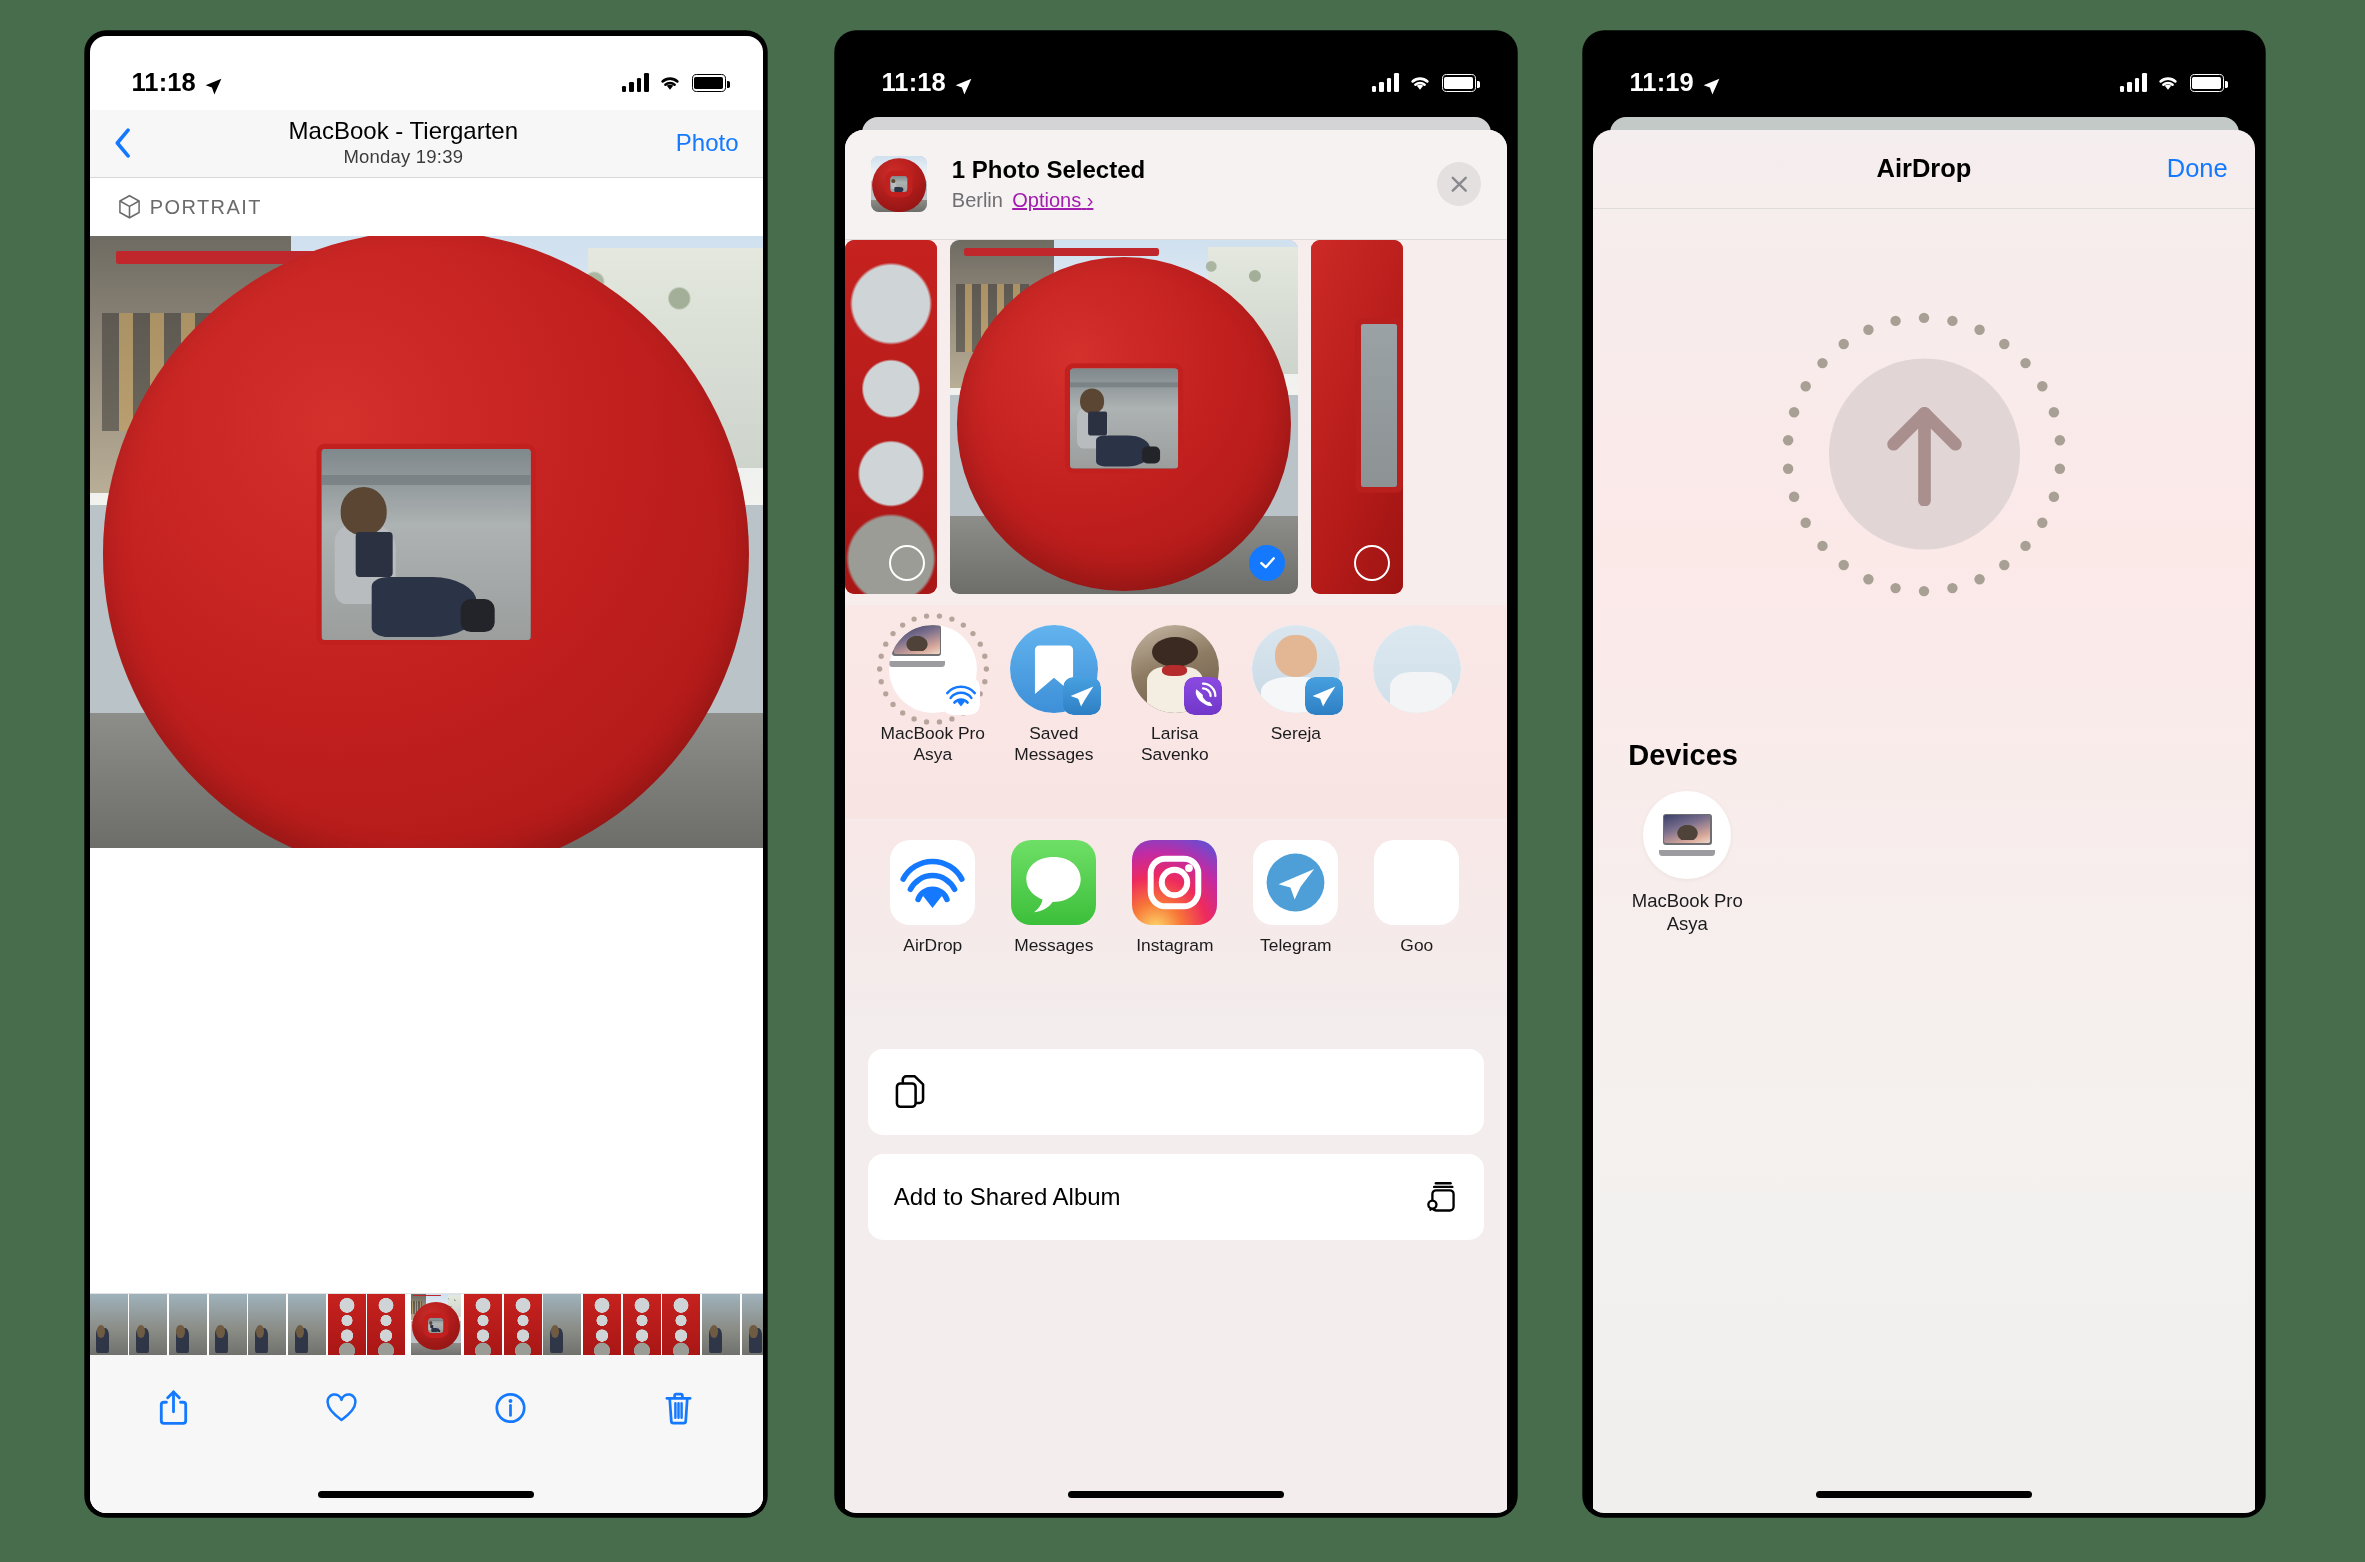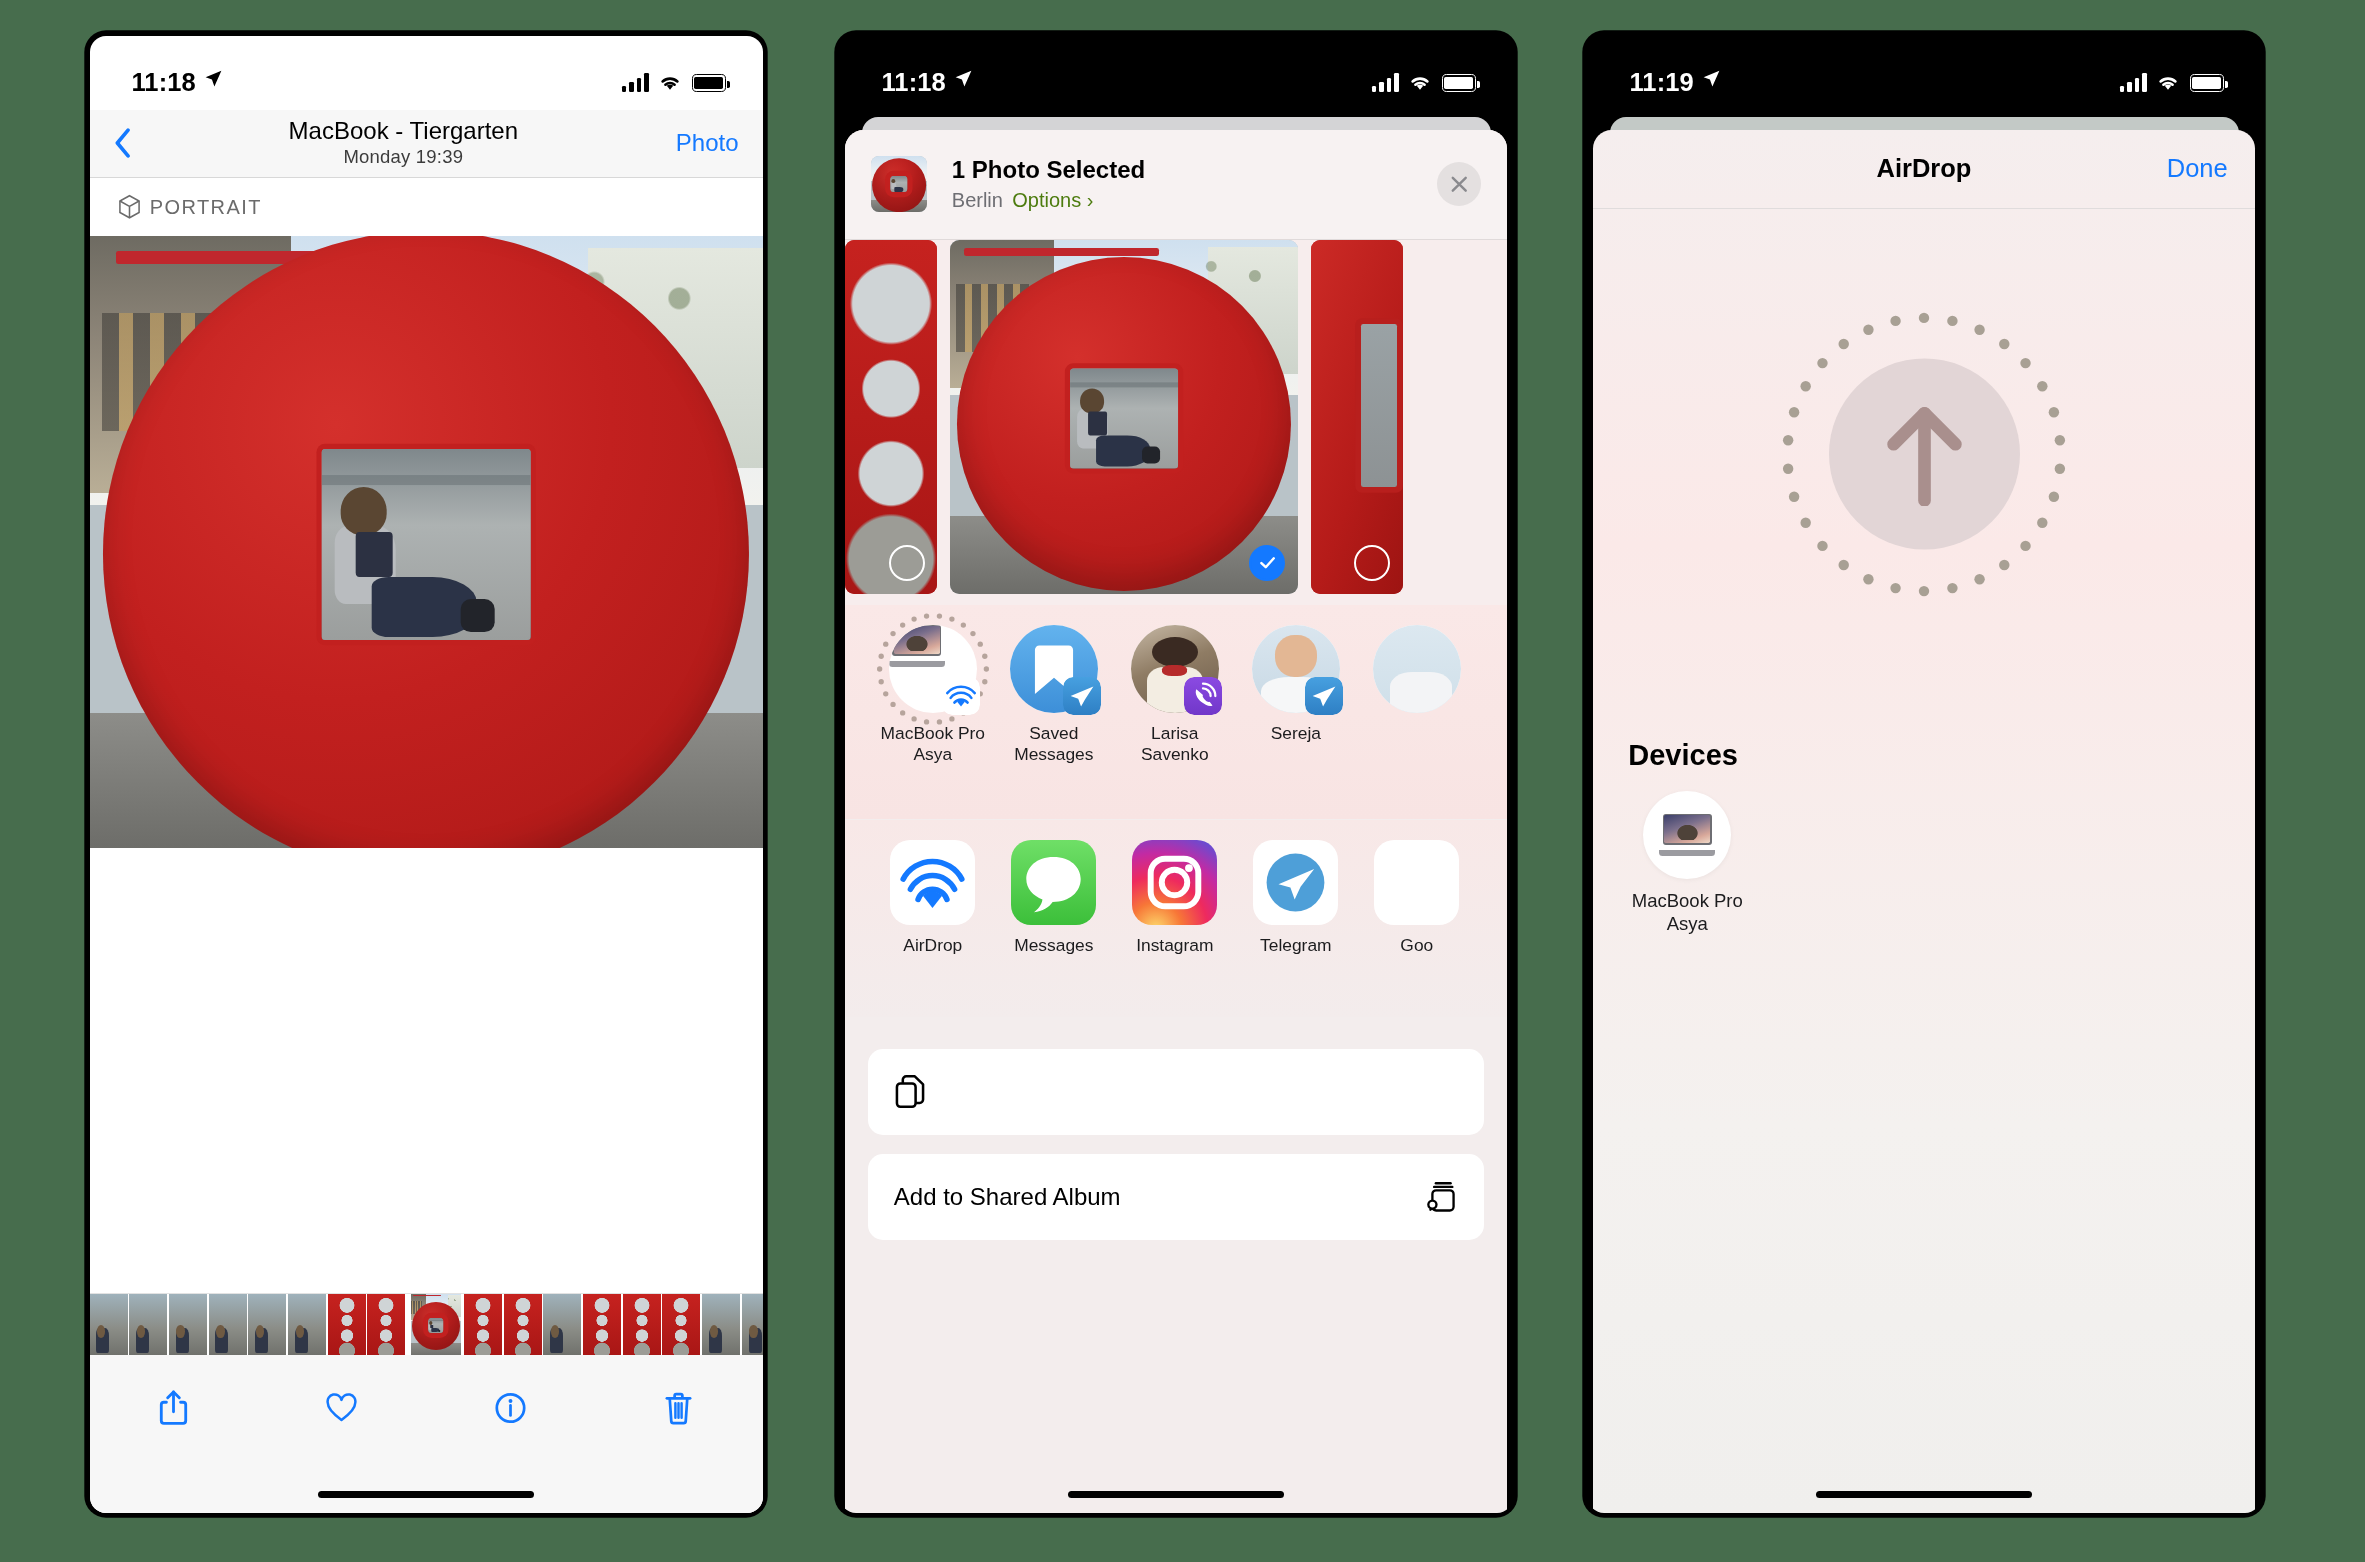--- a/index.html
+++ b/index.html
@@ -27,21 +27,21 @@
 
   
   .statusbar {
     position: absolute; left: 0; right: 0; top: 0; height: 74px;
     display: flex; align-items: center; justify-content: space-between;
     padding: 20px 37px 0 42px;
     font-size: 25.5px; font-weight: bold; letter-spacing: 0.1px;
   }
   .statusbar.light { color: #000; }
   .statusbar.dark  { color: #fff; background: #000; height: 74px;}
-  .sb-left { display: flex; align-items: flex-start; gap: 7px; }
+  .sb-left { display: flex; align-items: flex-end; gap: 7px; }
   .sb-right { display: flex; align-items: flex-end; gap: 9.3px; }
   .loc-arrow { width: 21px; height: 21px; }
   .bars { display: flex; align-items: flex-end; gap: 2.9px; height: 18.5px; }
   .bars i { width: 4.6px; border-radius: 1.2px; background: currentColor; display: block; }
   .bars i:nth-child(1){height:5.8px}.bars i:nth-child(2){height:10px}
   .bars i:nth-child(3){height:14px}.bars i:nth-child(4){height:18.5px}
   .wifi { width: 24px; height: 18.5px; }
   .batt { width: 34px; height: 17.4px; border: 1.7px solid currentColor; border-radius: 4.6px; position: relative; padding: 1.7px; }
   .batt::after { content:""; position:absolute; right:-5.2px; top:5.2px; width:2.9px; height:7px; background:currentColor; border-radius:0 1.7px 1.7px 0;}
   .batt i { display:block; width:100%; height:100%; background: currentColor; border-radius: 1.7px; }
@@ -139,21 +139,21 @@
   .sheet {
     position:absolute; left:5.8px; right:5.8px; top:94px; bottom:0;
     background:#f3eded; border-radius:18.5px 18.5px 0 0; overflow:hidden;
   }
   .sheet-head { position:relative; height:110px; background:#f7f2f2; display:flex; align-items:center; padding:0 25.5px;
                 border-bottom:0.6px solid #e0dada; }
   .sheet-thumb { width:56px; height:56px; border-radius:8px; overflow:hidden; position:relative; flex:0 0 auto; }
   .sheet-headtext { margin-left:25px; flex:1; }
   .sheet-title { font-size:24px; font-weight:bold; color:#000; }
   .sheet-sub { margin-top:5.8px; font-size:20px; color:#6e6e73; display:flex; align-items:center; gap:9.3px;}
-  .sheet-options { color:#4d7c0f; }
+  .sheet-options { color:#a21caf;text-decoration:underline; }
   .close-btn { width:44px; height:44px; border-radius:50%; background:#e4e0e0;
                display:flex; align-items:center; justify-content:center; flex:0 0 auto;}
   .close-x { width:18.5px; height:18.5px; }
 
   .carousel { position:absolute; left:0; right:0; top:110px; height:365px; display:flex; align-items:flex-start;
               background:#f7eded; padding-left:0; overflow:hidden; }
   .car-item { position:relative; height:354px; border-radius:9.3px; overflow:hidden; flex:0 0 auto; margin-right:12.8px; }
   .car-item.side { width:92px; }
   .car-item.main { width:348px; }
   .car-check { position:absolute; right:12.8px; bottom:12.8px; width:36px; height:36px; border-radius:50%;

